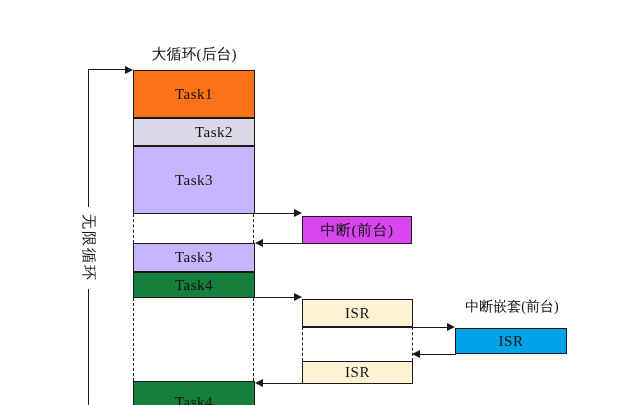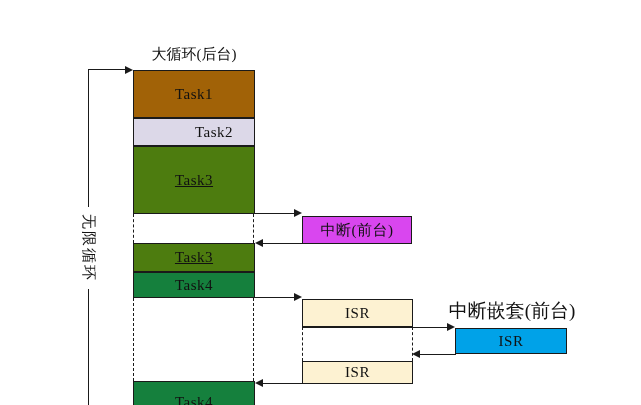--- a/index.html
+++ b/index.html
@@ -5,43 +5,43 @@
   html,body{margin:0;padding:0;background:#fff;}
   .canvas{
     position:relative;width:641px;height:405px;background:#ffffff;overflow:hidden;
     font-family:"Liberation Serif","DejaVu Serif",serif;color:#111;margin-top:36px;
   }
   .box{
     position:absolute;box-sizing:border-box;border:1.5px solid #1a1a1a;
     display:flex;align-items:center;justify-content:center;
     font-size:15px;letter-spacing:0.5px;
   }
-  .t1{background:#a16207;}
+  .t1{background:#f97316;}
   .t2{background:#dcd8e8;}
-  .t3{background:#4d7c0f;text-decoration:underline;}
+  .t3{background:#c4b5fd;}
   .t4{background:#15803d;}
   .intr{background:#d946ef;}
   .isr{background:#fdf2d2;}
   .isrn{background:#00a2e8;}
   .hline{position:absolute;height:0;border-top:1.4px solid #1a1a1a;}
   .vline{position:absolute;width:0;border-left:1.4px solid #1a1a1a;}
   .dash{position:absolute;width:0;border-left:1.3px dashed #1a1a1a;}
   .tri-r{position:absolute;width:0;height:0;
     border-top:4.5px solid transparent;border-bottom:4.5px solid transparent;
     border-left:8px solid #1a1a1a;}
   .tri-l{position:absolute;width:0;height:0;
     border-top:4.5px solid transparent;border-bottom:4.5px solid transparent;
     border-right:8px solid #1a1a1a;}
   .title{position:absolute;left:133px;top:9px;width:122px;text-align:center;font-size:15px;}
   .loop-label{
     position:absolute;left:88px;top:212px;transform:translate(-50%,-50%) rotate(90deg);
     transform-origin:center;background:#fff;padding:0 7px;font-size:15px;
     white-space:nowrap;letter-spacing:2px;
   }
-  .nested-title{position:absolute;left:442px;top:262px;width:140px;text-align:center;font-size:19px;}
+  .nested-title{position:absolute;left:442px;top:262px;width:140px;text-align:center;font-size:14px;}
   .caption{
     position:absolute;left:238px;top:398px;width:330px;height:7px;overflow:hidden;
     font-size:14px;letter-spacing:20px;white-space:nowrap;color:#444;
   }
 </style>
 </head>
 <body>
 
 <div class="canvas">
 

